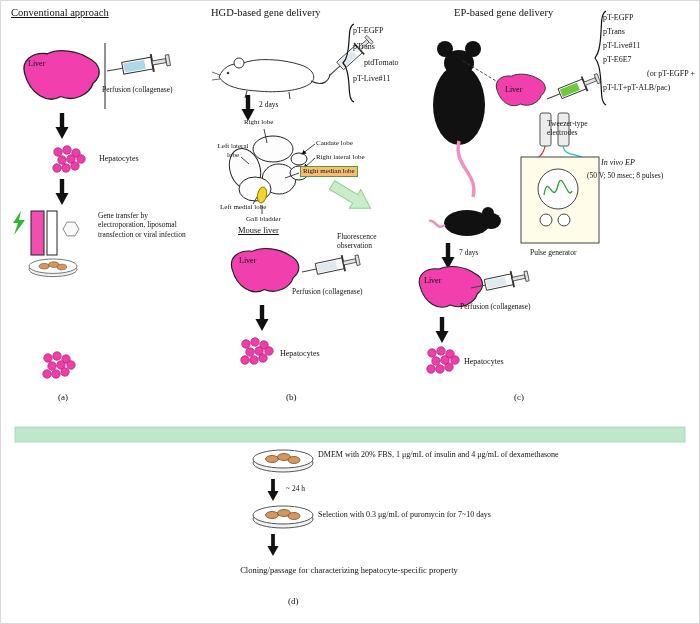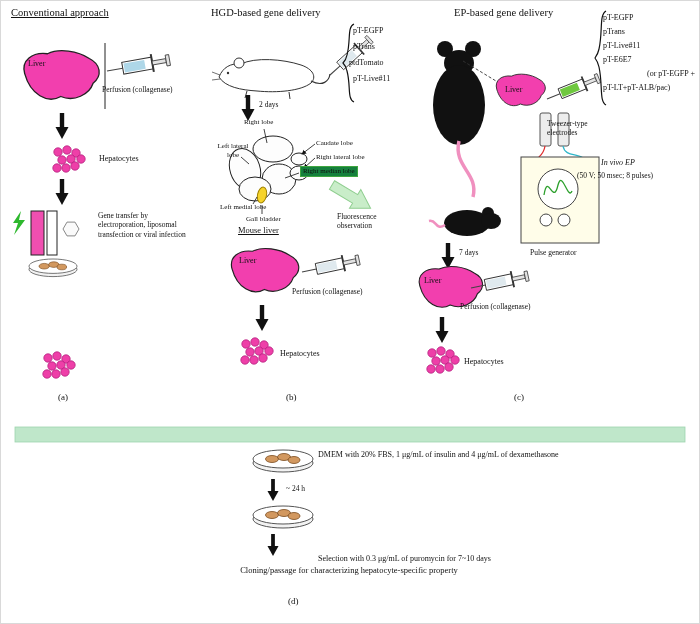--- a/index.html
+++ b/index.html
@@ -8,21 +8,21 @@
   .lbl{position:absolute;line-height:1.25;color:#111;}
   .s7{font-size:7px;}
   .s75{font-size:7.5px;}
   .s8{font-size:8px;}
   .s85{font-size:8.5px;}
   .s9{font-size:9px;}
   .title{font-size:10.5px;}
   .u{text-decoration:underline;}
   .i{font-style:italic;}
   .ctr{text-align:center;}
-  .greenbox{background:#15803d;border:1px solid #3fa63f;padding:0 2px;display:inline-block;}
+  .greenbox{background:#fdba74;border:1px solid #3fa63f;padding:0 2px;display:inline-block;}
 </style>
 </head>
 <body>
 
 <div class="stage">
 
   <svg class="art" width="700" height="624" viewBox="0 0 700 624">
     <defs>
       <path id="liverP" d="M6,26 C2,12 14,3 30,5 C42,-1 62,2 74,10 C86,16 88,28 78,36 C74,48 58,56 44,50 C30,58 12,48 6,26 Z" stroke="#222" stroke-width="1.4"></path>
       <g id="hepa" stroke="#b5217f" stroke-width="0.8">
@@ -187,54 +187,54 @@
   <div class="lbl title u" style="left:10px;top:5px;">Conventional approach</div>
   <div class="lbl s8" style="left:27px;top:58px;">Liver</div>
   <div class="lbl s75" style="left:101px;top:84px;">Perfusion (collagenase)</div>
   <div class="lbl s8" style="left:98px;top:153px;">Hepatocytes</div>
   <div class="lbl s75" style="left:97px;top:210px;width:93px;">Gene transfer by electroporation, liposomal transfection or viral infection</div>
   <div class="lbl s9" style="left:57px;top:391px;">(a)</div>
 
   <div class="lbl title" style="left:210px;top:5px;">HGD-based gene delivery</div>
   <div class="lbl s8" style="left:352px;top:25px;">pT-EGFP</div>
   <div class="lbl s8" style="left:352px;top:41px;">pTrans</div>
-  <div class="lbl s8" style="left:348px;top:57px;">ptdTomato</div>
+  <div class="lbl s8" style="left:363px;top:57px;">ptdTomato</div>
   <div class="lbl s8" style="left:352px;top:73px;">pT-Live#11</div>
   <div class="lbl s75" style="left:258px;top:99px;">2 days</div>
   <div class="lbl s7" style="left:243px;top:117px;">Right lobe</div>
   <div class="lbl s7" style="left:210px;top:141px;width:44px;text-align:center;">Left lateral lobe</div>
   <div class="lbl s7" style="left:315px;top:138px;">Caudate lobe</div>
   <div class="lbl s7" style="left:315px;top:152px;">Right lateral lobe</div>
   <div class="lbl s7 greenbox" style="left:299px;top:165px;">Right median lobe</div>
   <div class="lbl s7" style="left:219px;top:202px;">Left medial lobe</div>
   <div class="lbl s7" style="left:245px;top:214px;">Gall bladder</div>
   <div class="lbl s85 u" style="left:237px;top:224px;">Mouse liver</div>
-  <div class="lbl s75" style="left:336px;top:211px;width:62px;">Fluorescence observation</div>
+  <div class="lbl s75" style="left:336px;top:231px;width:62px;">Fluorescence observation</div>
   <div class="lbl s8" style="left:238px;top:255px;">Liver</div>
   <div class="lbl s75" style="left:291px;top:286px;">Perfusion (collagenase)</div>
   <div class="lbl s8" style="left:279px;top:348px;">Hepatocytes</div>
   <div class="lbl s9" style="left:285px;top:391px;">(b)</div>
 
   <div class="lbl title" style="left:424px;top:5px;margin-left:29px;">EP-based gene delivery</div>
   <div class="lbl s8" style="left:602px;top:12px;">pT-EGFP</div>
   <div class="lbl s8" style="left:602px;top:26px;">pTrans</div>
   <div class="lbl s8" style="left:602px;top:40px;">pT-Live#11</div>
   <div class="lbl s8" style="left:602px;top:54px;">pT-E6E7</div>
   <div class="lbl s8" style="left:602px;top:68px;padding-left:44px;">(or pT-EGFP +</div>
   <div class="lbl s8" style="left:602px;top:82px;">pT-LT+pT-ALB/pac)</div>
   <div class="lbl s8" style="left:504px;top:84px;">Liver</div>
   <div class="lbl s75" style="left:546px;top:118px;width:64px;">Tweezer-type electrodes</div>
   <div class="lbl s8 i" style="left:600px;top:157px;">In vivo EP</div>
-  <div class="lbl s75" style="left:564px;top:170px;width:100px;text-align:center;">(50 V; 50 msec; 8 pulses)</div>
+  <div class="lbl s75" style="left:586px;top:170px;width:100px;">(50 V; 50 msec; 8 pulses)</div>
   <div class="lbl s75" style="left:529px;top:227px;margin-top:20px;">Pulse generator</div>
   <div class="lbl s75" style="left:458px;top:247px;">7 days</div>
   <div class="lbl s8" style="left:423px;top:275px;">Liver</div>
   <div class="lbl s75" style="left:459px;top:301px;">Perfusion (collagenase)</div>
   <div class="lbl s8" style="left:463px;top:356px;">Hepatocytes</div>
   <div class="lbl s9" style="left:513px;top:391px;">(c)</div>
 
   <div class="lbl s8" style="left:317px;top:449px;width:365px;">DMEM with 20% FBS, 1 μg/mL of insulin and 4 μg/mL of dexamethasone</div>
   <div class="lbl s75" style="left:285px;top:483px;">~ 24 h</div>
-  <div class="lbl s8" style="left:317px;top:509px;margin-top:44px;">Selection with 0.3 μg/mL of puromycin for 7~10 days</div>
+  <div class="lbl s8" style="left:317px;top:509px;">Selection with 0.3 μg/mL of puromycin for 7~10 days</div>
   <div class="lbl s85 ctr" style="left:148px;top:564px;width:400px;">Cloning/passage for characterizing hepatocyte-specific property</div>
   <div class="lbl s9" style="left:287px;top:595px;">(d)</div>
 
 </div>
 
 </body></html>

